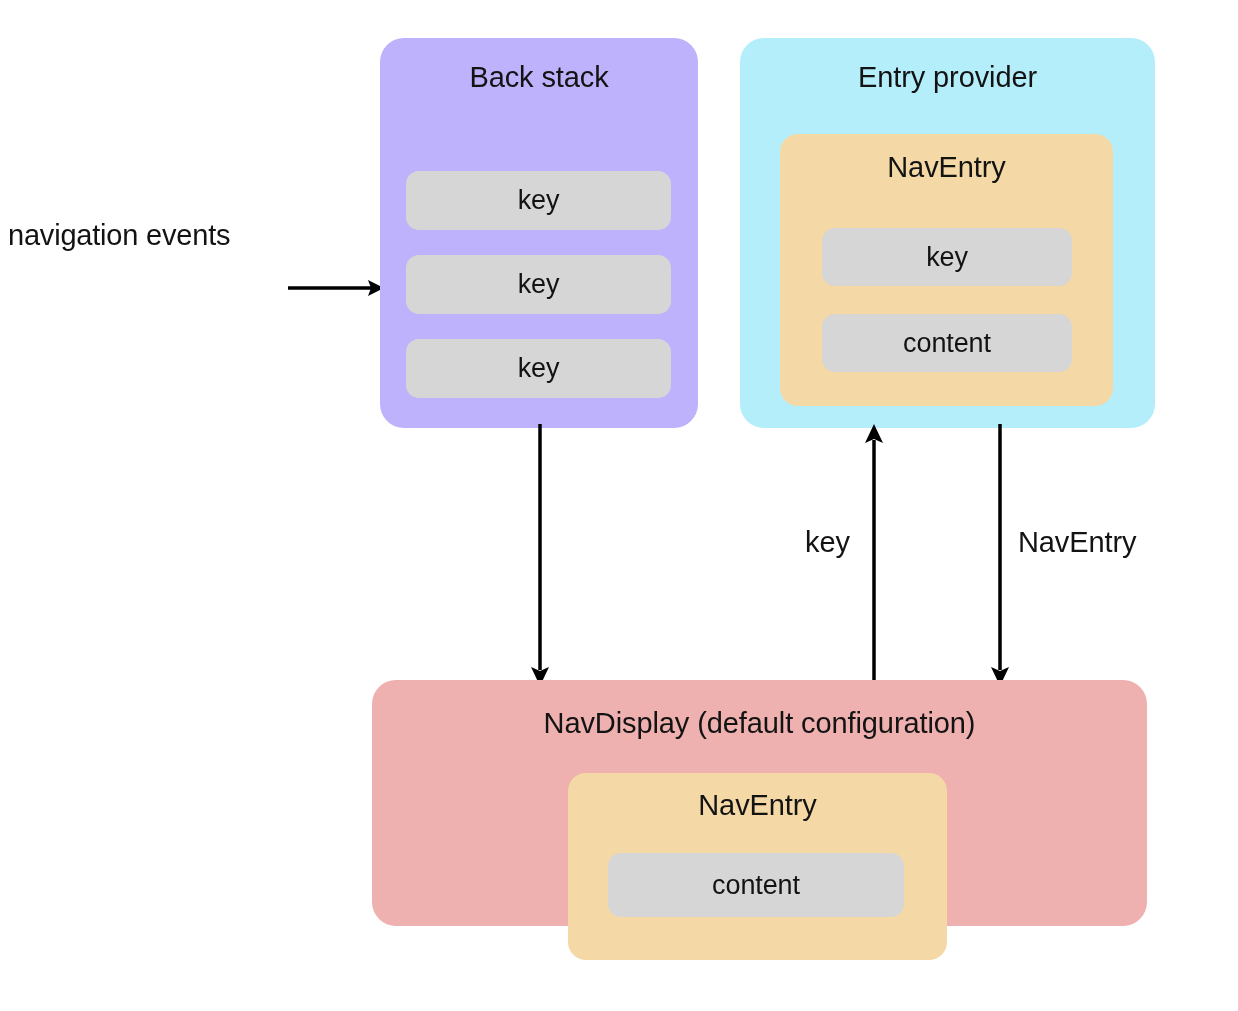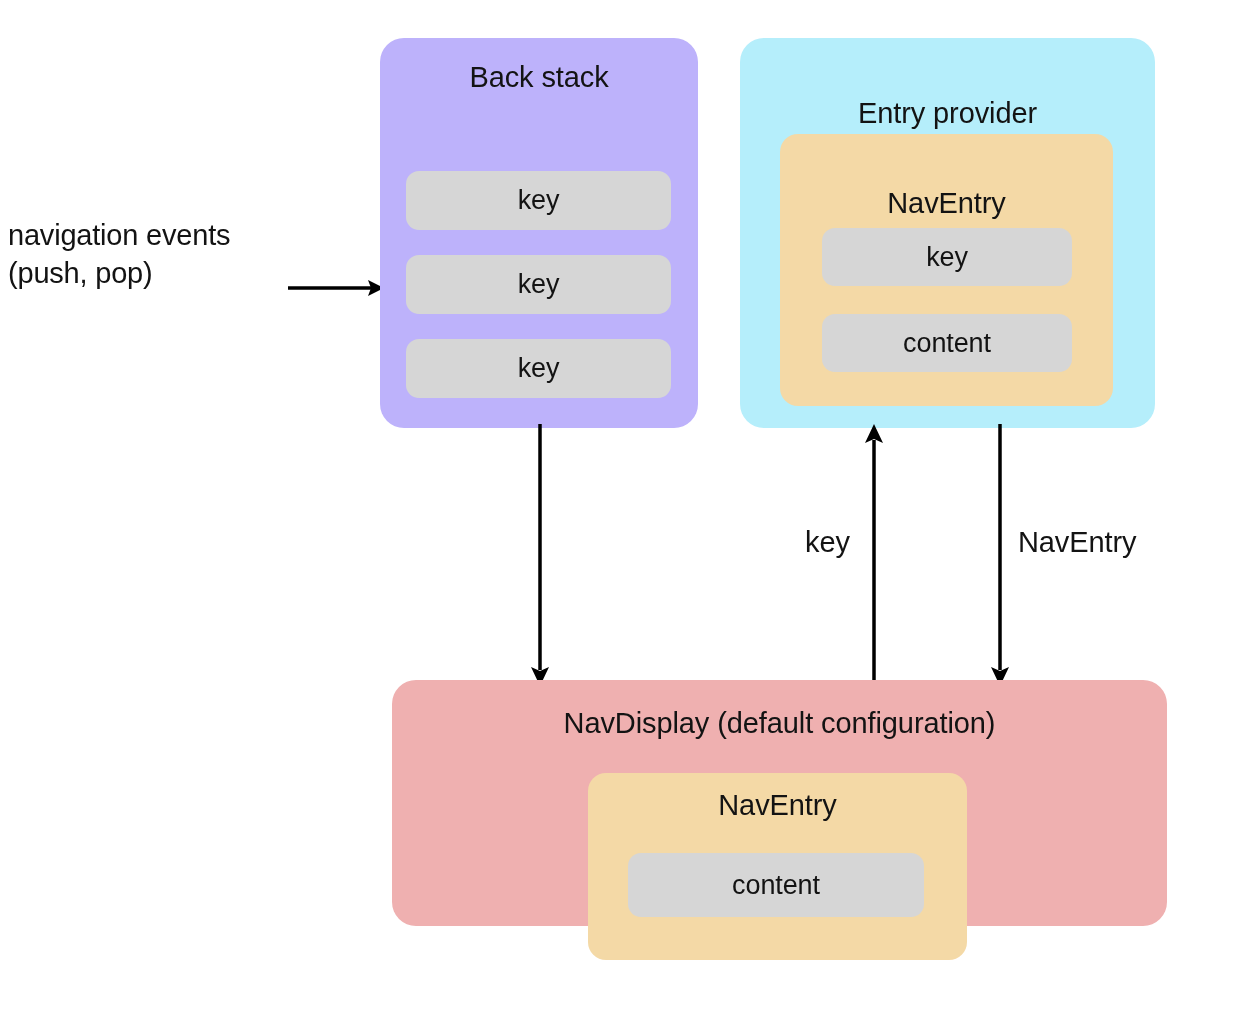--- a/index.html
+++ b/index.html
@@ -67,38 +67,38 @@
   #bs-pill-2 { top: 301px; }
 
   
   #entry-provider {
     left: 740px;
     top: 38px;
     width: 415px;
     height: 390px;
     background: #b5eefb;
   }
-  #entry-provider .box-title { top: 24px; margin-top: 36px; }
+  #entry-provider .box-title { top: 24px; }
 
   #ep-naventry {
     left: 40px;
     top: 96px;
     width: 333px;
     height: 272px;
     background: #f4d9a6;
     border-radius: 18px;
   }
   #ep-naventry .box-title { top: 18px; }
   #ep-naventry .pill { left: 42px; width: 250px; height: 58px; }
   #ep-pill-key { top: 94px; }
   #ep-pill-content { top: 180px; }
 
   
   #nav-display {
-    left: 392px;
+    left: 372px;
     top: 680px;
     width: 775px;
     height: 246px;
     background: #efb0b0;
   }
   #nav-display .box-title { top: 28px; font-size: 29px; }
 
   #nd-naventry {
     left: 196px;
     top: 93px;
@@ -144,21 +144,20 @@
   #label-key { left: 805px; top: 526px; }
   #label-naventry { left: 1018px; top: 526px; }
 </style>
 </head>
 <body>
 
 <div id="canvas">
 
   <div id="nav-events-label">
     <div>navigation events</div>
-    <div>(push, pop)</div>
   </div>
 
   <svg id="arrow-nav-events" class="arrow-svg" viewBox="0 0 96 60">
     <line x1="0" y1="30" x2="84" y2="30" stroke="#000000" stroke-width="3.5"></line>
     <path d="M96 30 L80 22 L83 30 L80 38 Z" fill="#000000"></path>
   </svg>
 
   <div id="back-stack" class="box container-box">
     <div class="box-title">Back stack</div>
     <div id="bs-pill-0" class="pill">key</div>

